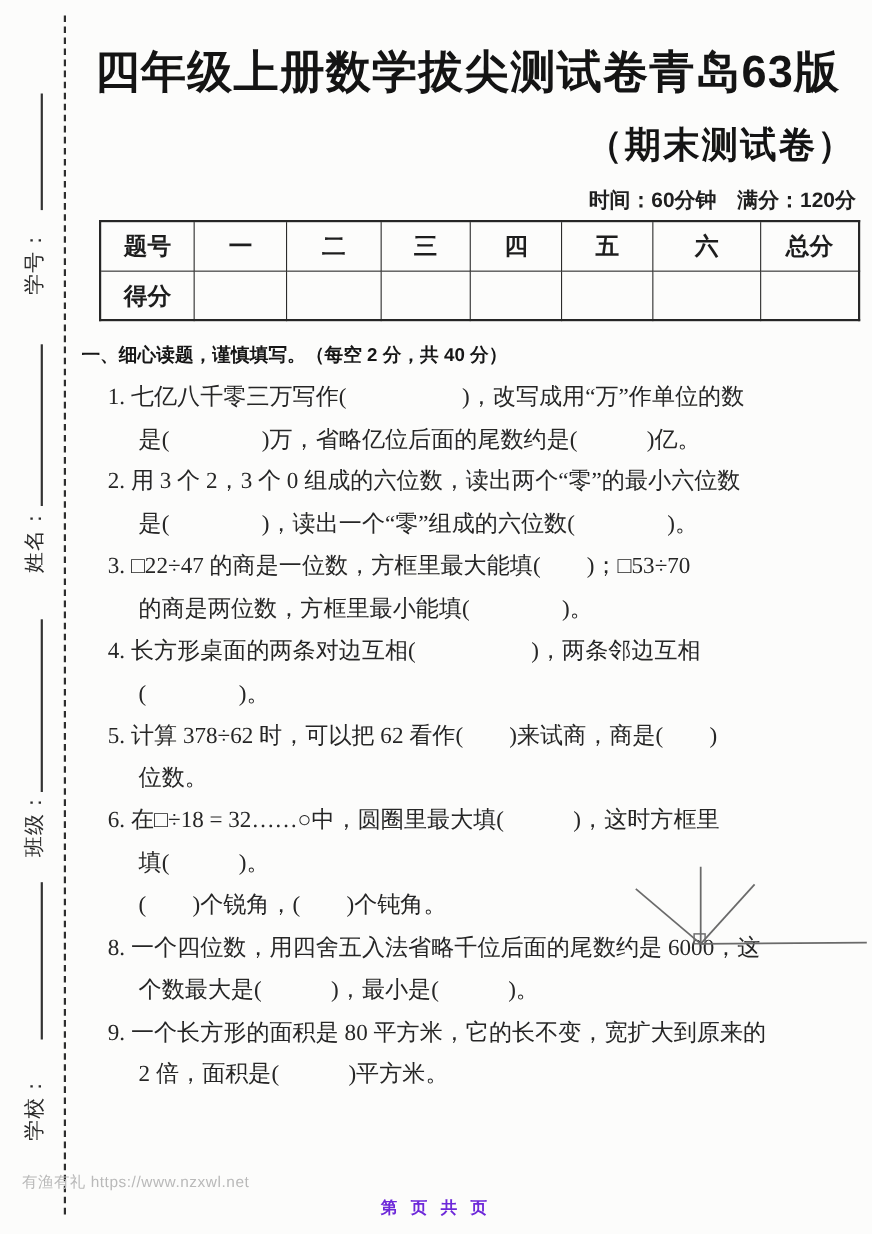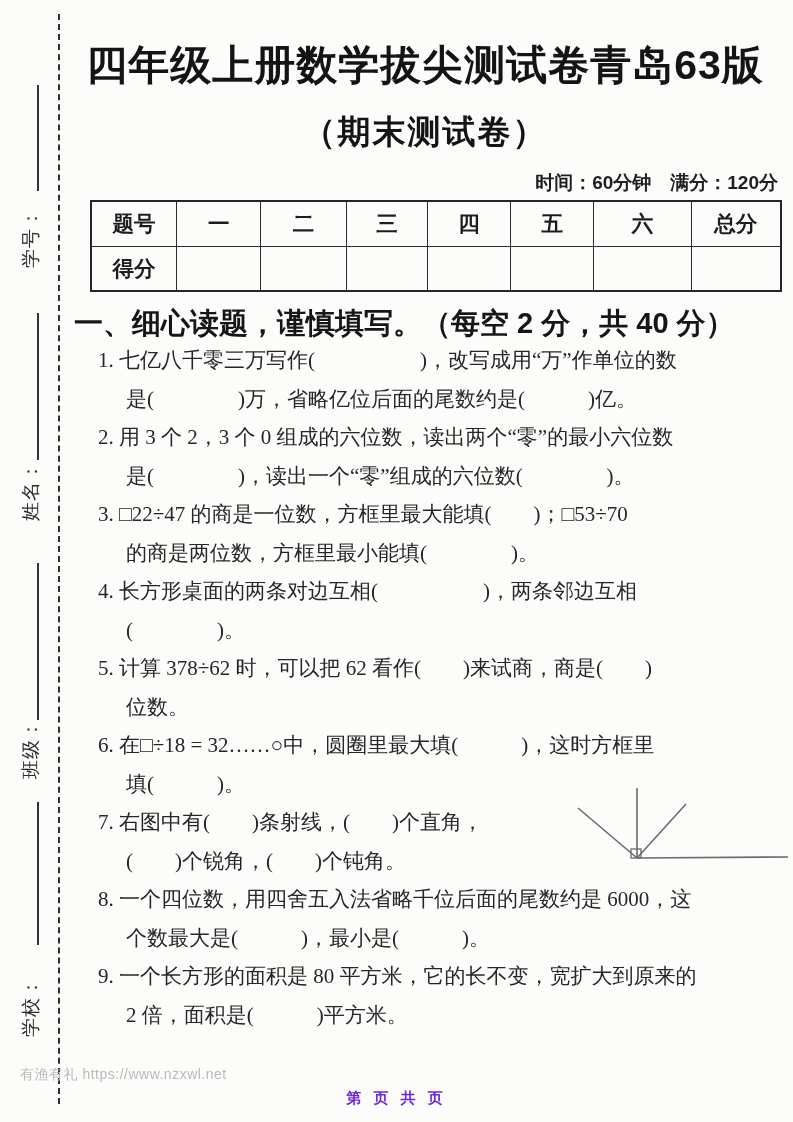--- a/index.html
+++ b/index.html
@@ -28,40 +28,40 @@
   .vfield.f2 { top:491px; }
   .vfield.f3 { top:749px; }
   .vfield.f4 { top:1007px; }
   
   .content { position:absolute; left:72px; top:40px; width:706px; }
   .title {
     text-align:center; font-family:"Liberation Sans","DejaVu Sans",sans-serif;
     font-weight:700; font-size:41px; color:#141414; letter-spacing:1px; line-height:50px;
   }
   .subtitle {
-    text-align:center; font-family:"Liberation Sans","DejaVu Sans",sans-serif;
+    text-align:right; font-family:"Liberation Sans","DejaVu Sans",sans-serif;
     font-weight:700; font-size:33px; color:#141414; margin-top:22px; line-height:40px; letter-spacing:2px;
   }
   .meta {
     text-align:right; font-family:"Liberation Sans","DejaVu Sans",sans-serif;
     font-size:19px; font-weight:600; color:#1f1f1f; margin-top:20px; line-height:22px;
   }
   table.score {
     border-collapse:collapse; margin-top:6px; margin-left:18px;
     width:692px; table-layout:fixed;
   }
   table.score td {
     border:1.6px solid #2b2b2b; height:45px; text-align:center;
     font-size:21.5px; font-weight:700; color:#1d1d1d;
   }
   table.score { border:2.2px solid #262626; }
   .sec-heading {
     margin-top:13px; margin-left:2px;
     font-family:"Liberation Sans","DejaVu Sans",sans-serif;
-    font-weight:700; font-size:29px; color:#161616; line-height:36px;
+    font-weight:700; font-size:17px; color:#161616; line-height:36px;
   }
   .questions { margin-left:26px; width:682px; font-size:21px; color:#262626; }
   .qline { line-height:38.5px; white-space:nowrap; }
   .qline.cont { padding-left:28px; }
   
   .rays-fig { position:absolute; left:570px; top:786px; }
   
   .footer-site {
     position:absolute; left:0; right:0; top:1066px; text-align:left;
     font-family:"Liberation Sans","DejaVu Sans",sans-serif;
@@ -149,21 +149,20 @@
       </div>
       <div>
         <div class="qline">5. 计算 378÷62 时，可以把 62 看作(　　)来试商，商是(　　)</div>
         <div class="qline cont">位数。</div>
       </div>
       <div>
         <div class="qline">6. 在□÷18 = 32……○中，圆圈里最大填(　　　)，这时方框里</div>
         <div class="qline cont">填(　　　)。</div>
       </div>
       <div>
-        <div class="qline">7. 右图中有(　　)条射线，(　　)个直角，</div>
         <div class="qline cont">(　　)个锐角，(　　)个钝角。</div>
       </div>
       <div>
         <div class="qline">8. 一个四位数，用四舍五入法省略千位后面的尾数约是 6000，这</div>
         <div class="qline cont">个数最大是(　　　)，最小是(　　　)。</div>
       </div>
       <div>
         <div class="qline">9. 一个长方形的面积是 80 平方米，它的长不变，宽扩大到原来的</div>
         <div class="qline cont">2 倍，面积是(　　　)平方米。</div>
       </div>

